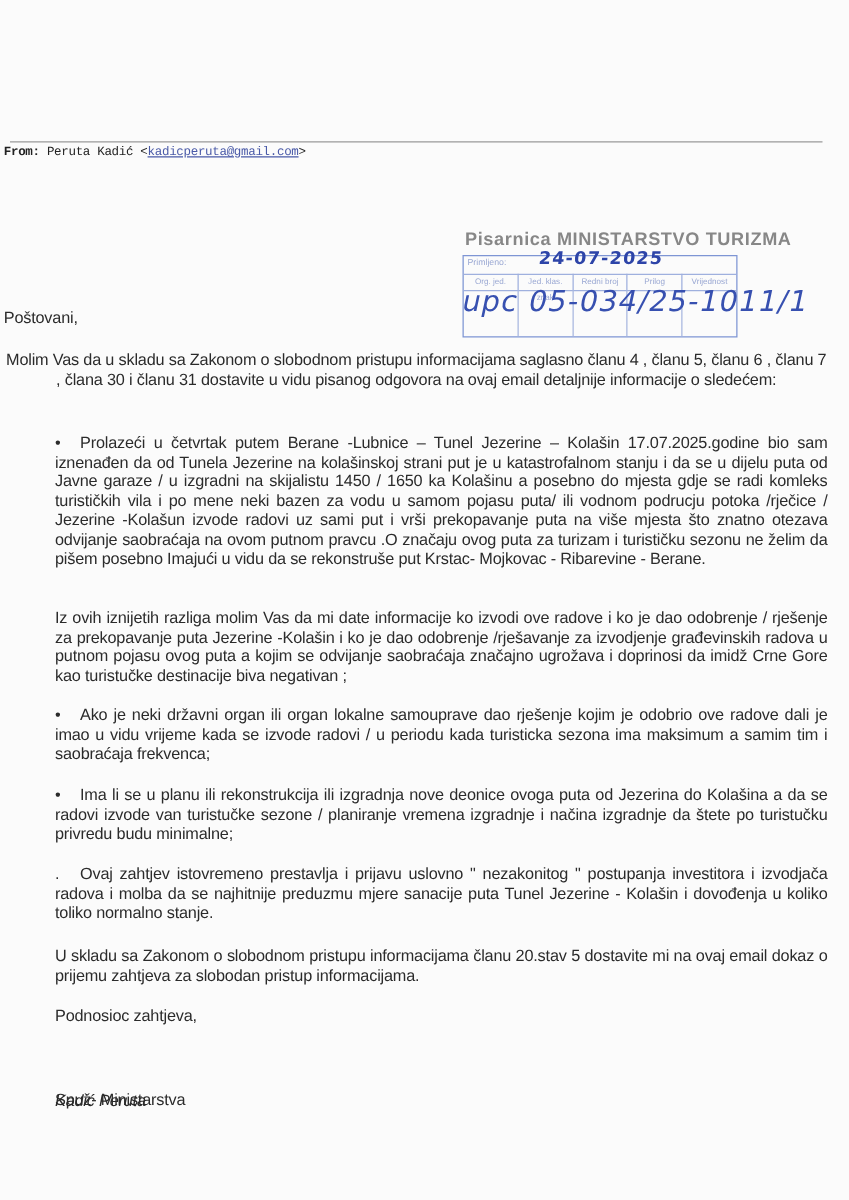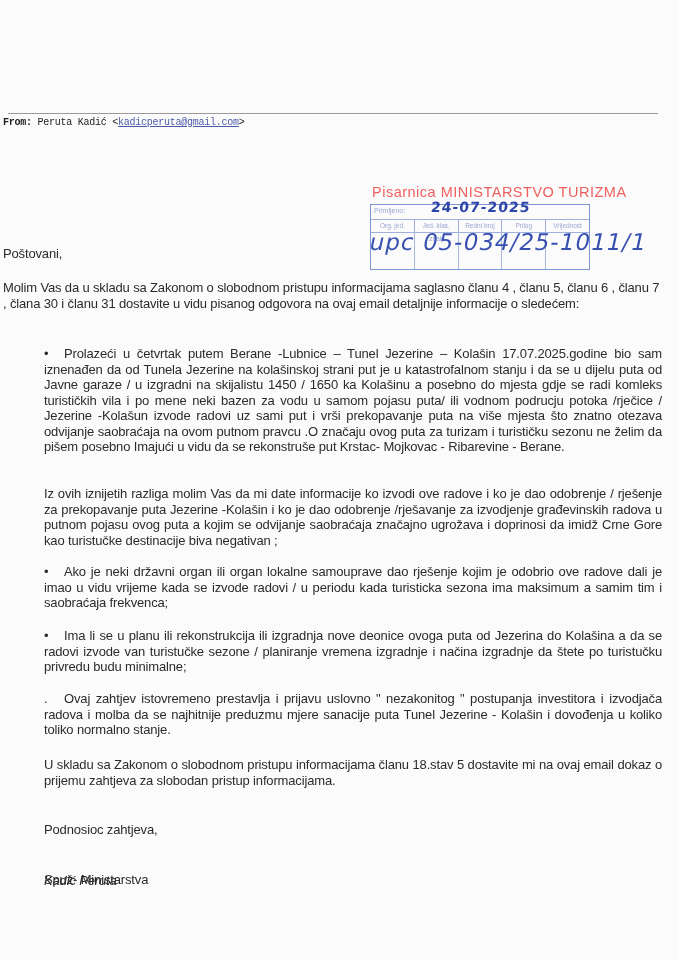--- a/index.html
+++ b/index.html
@@ -8,35 +8,35 @@
       font-family:"Liberation Sans", sans-serif; color:#2a2a2a;
     }
     .rule { position:absolute; left:8px; top:113px; width:650px; height:0; border-top:1.5px solid #9a9a9a; }
     .hdr { position:absolute; left:3px; top:115px; width:670px; font-family:Liberation Mono, monospace; font-size:10px; line-height:16px; color:#222; letter-spacing:-0.25px; }
     .hdr b { font-weight:bold; }
     .hdr .lnk { color:#4a5aa8; text-decoration:underline; }
     .hdr .row { white-space:nowrap; }
     .hdr .wrap { white-space:normal; }
 
     .stamp { position:absolute; left:358px; top:184px; width:232px; height:86px; color:#4a62b8; }
-    .stamp .title { position:absolute; left:14px; top:0px; font-size:14.5px; font-weight:normal; letter-spacing:0.5px; color:#ef4444; opacity:0.85; white-space:nowrap; }
+    .stamp .title { position:absolute; left:14px; top:0px; font-size:14.5px; font-weight:bold; letter-spacing:0.5px; color:#737373; opacity:0.85; white-space:nowrap; }
     .stamp .box { position:absolute; left:12px; top:20px; width:218px; height:64px; border:1px solid #7e95d4; }
     .stamp .r1 { position:absolute; left:0; top:0; width:100%; height:14px; border-bottom:1px solid #9fb0de; }
     .stamp .r1 .lbl { position:absolute; left:3px; top:2px; font-size:7px; color:#9aa8d3; }
     .stamp .r1 .date { position:absolute; left:60px; top:-6px; font-family:"DejaVu Sans", sans-serif; font-size:14px; font-weight:bold; color:#2d44a8; transform:skewX(-6deg); letter-spacing:1px; }
     .stamp .r2 { position:absolute; left:0; top:14px; width:100%; height:13px; border-bottom:1px solid #9fb0de; display:flex; }
     .stamp .r2 span { flex:1; border-right:1px solid #9fb0de; font-size:6.5px; color:#9aa8d3; text-align:center; line-height:13px; }
     .stamp .r2 span:last-child { border-right:none; }
     .stamp .cols { position:absolute; left:0; top:27px; width:100%; height:37px; display:flex; }
     .stamp .cols i { flex:1; border-right:1px solid #a8b7e0; }
     .stamp .cols i:last-child { border-right:none; }
     .stamp .hw { position:absolute; left:12px; top:45px; font-family:"DejaVu Sans", sans-serif; font-size:23px; color:#3750b0; transform:skewX(-12deg); letter-spacing:1px; white-space:nowrap; font-weight:normal; }
 
     .body { position:absolute; left:0; top:0; width:679px; font-size:13px; line-height:15.5px; color:#2b2b2b; letter-spacing:-0.15px; }
-    .p { position:absolute; }
+    .p { position:absolute;text-align:center; }
     .greeting { left:3px; top:246px; }
     .intro { left:3px; top:280px; width:660px; }
     .bullet { left:44px; width:618px; text-align:justify; }
     .bullet .dot { position:absolute; left:0; top:0; }
     .bullet .txt { display:block; text-indent:20px; }
     .para { left:44px; width:618px; text-align:justify; }
   </style>
 </head>
 <body>
 
@@ -94,18 +94,18 @@
   <div class="p bullet" style="top:628px;">
     <span class="dot">•</span>
     <span class="txt">Ima li se u planu ili rekonstrukcija ili izgradnja nove deonice ovoga puta od Jezerina do Kolašina a da se radovi izvode van turistučke sezone  / planiranje vremena izgradnje i načina izgradnje da štete po turistučku privredu budu minimalne;</span>
   </div>
 
   <div class="p bullet" style="top:691px;">
     <span class="dot">.</span>
     <span class="txt">Ovaj zahtjev istovremeno prestavlja i prijavu uslovno " nezakonitog " postupanja investitora i izvodjača radova i molba da se najhitnije preduzmu mjere sanacije puta Tunel Jezerine - Kolašin i dovođenja u koliko toliko normalno stanje.</span>
   </div>
 
-  <div class="p para" style="top:757px;">U skladu sa Zakonom o slobodnom pristupu informacijama članu 18.stav 5 dostavite mi na ovaj email dokaz o prijemu zahtjeva za slobodan pristup informacijama.</div>
+  <div class="p para" style="top:757px;">U skladu sa Zakonom o slobodnom pristupu informacijama članu 20.stav 5 dostavite mi na ovaj email dokaz o prijemu zahtjeva za slobodan pristup informacijama.</div>
 
-  <div class="p para" style="top:805px;margin-top:17px;">Podnosioc zahtjeva,</div>
+  <div class="p para" style="top:805px;">Podnosioc zahtjeva,</div>
   <div class="p para" style="top:873px;font-style:italic;">Kadić Peruta</div>
   <div class="p para" style="top:872px;">Spuž- Ministarstva</div>
 </div>
 
 </body></html>

